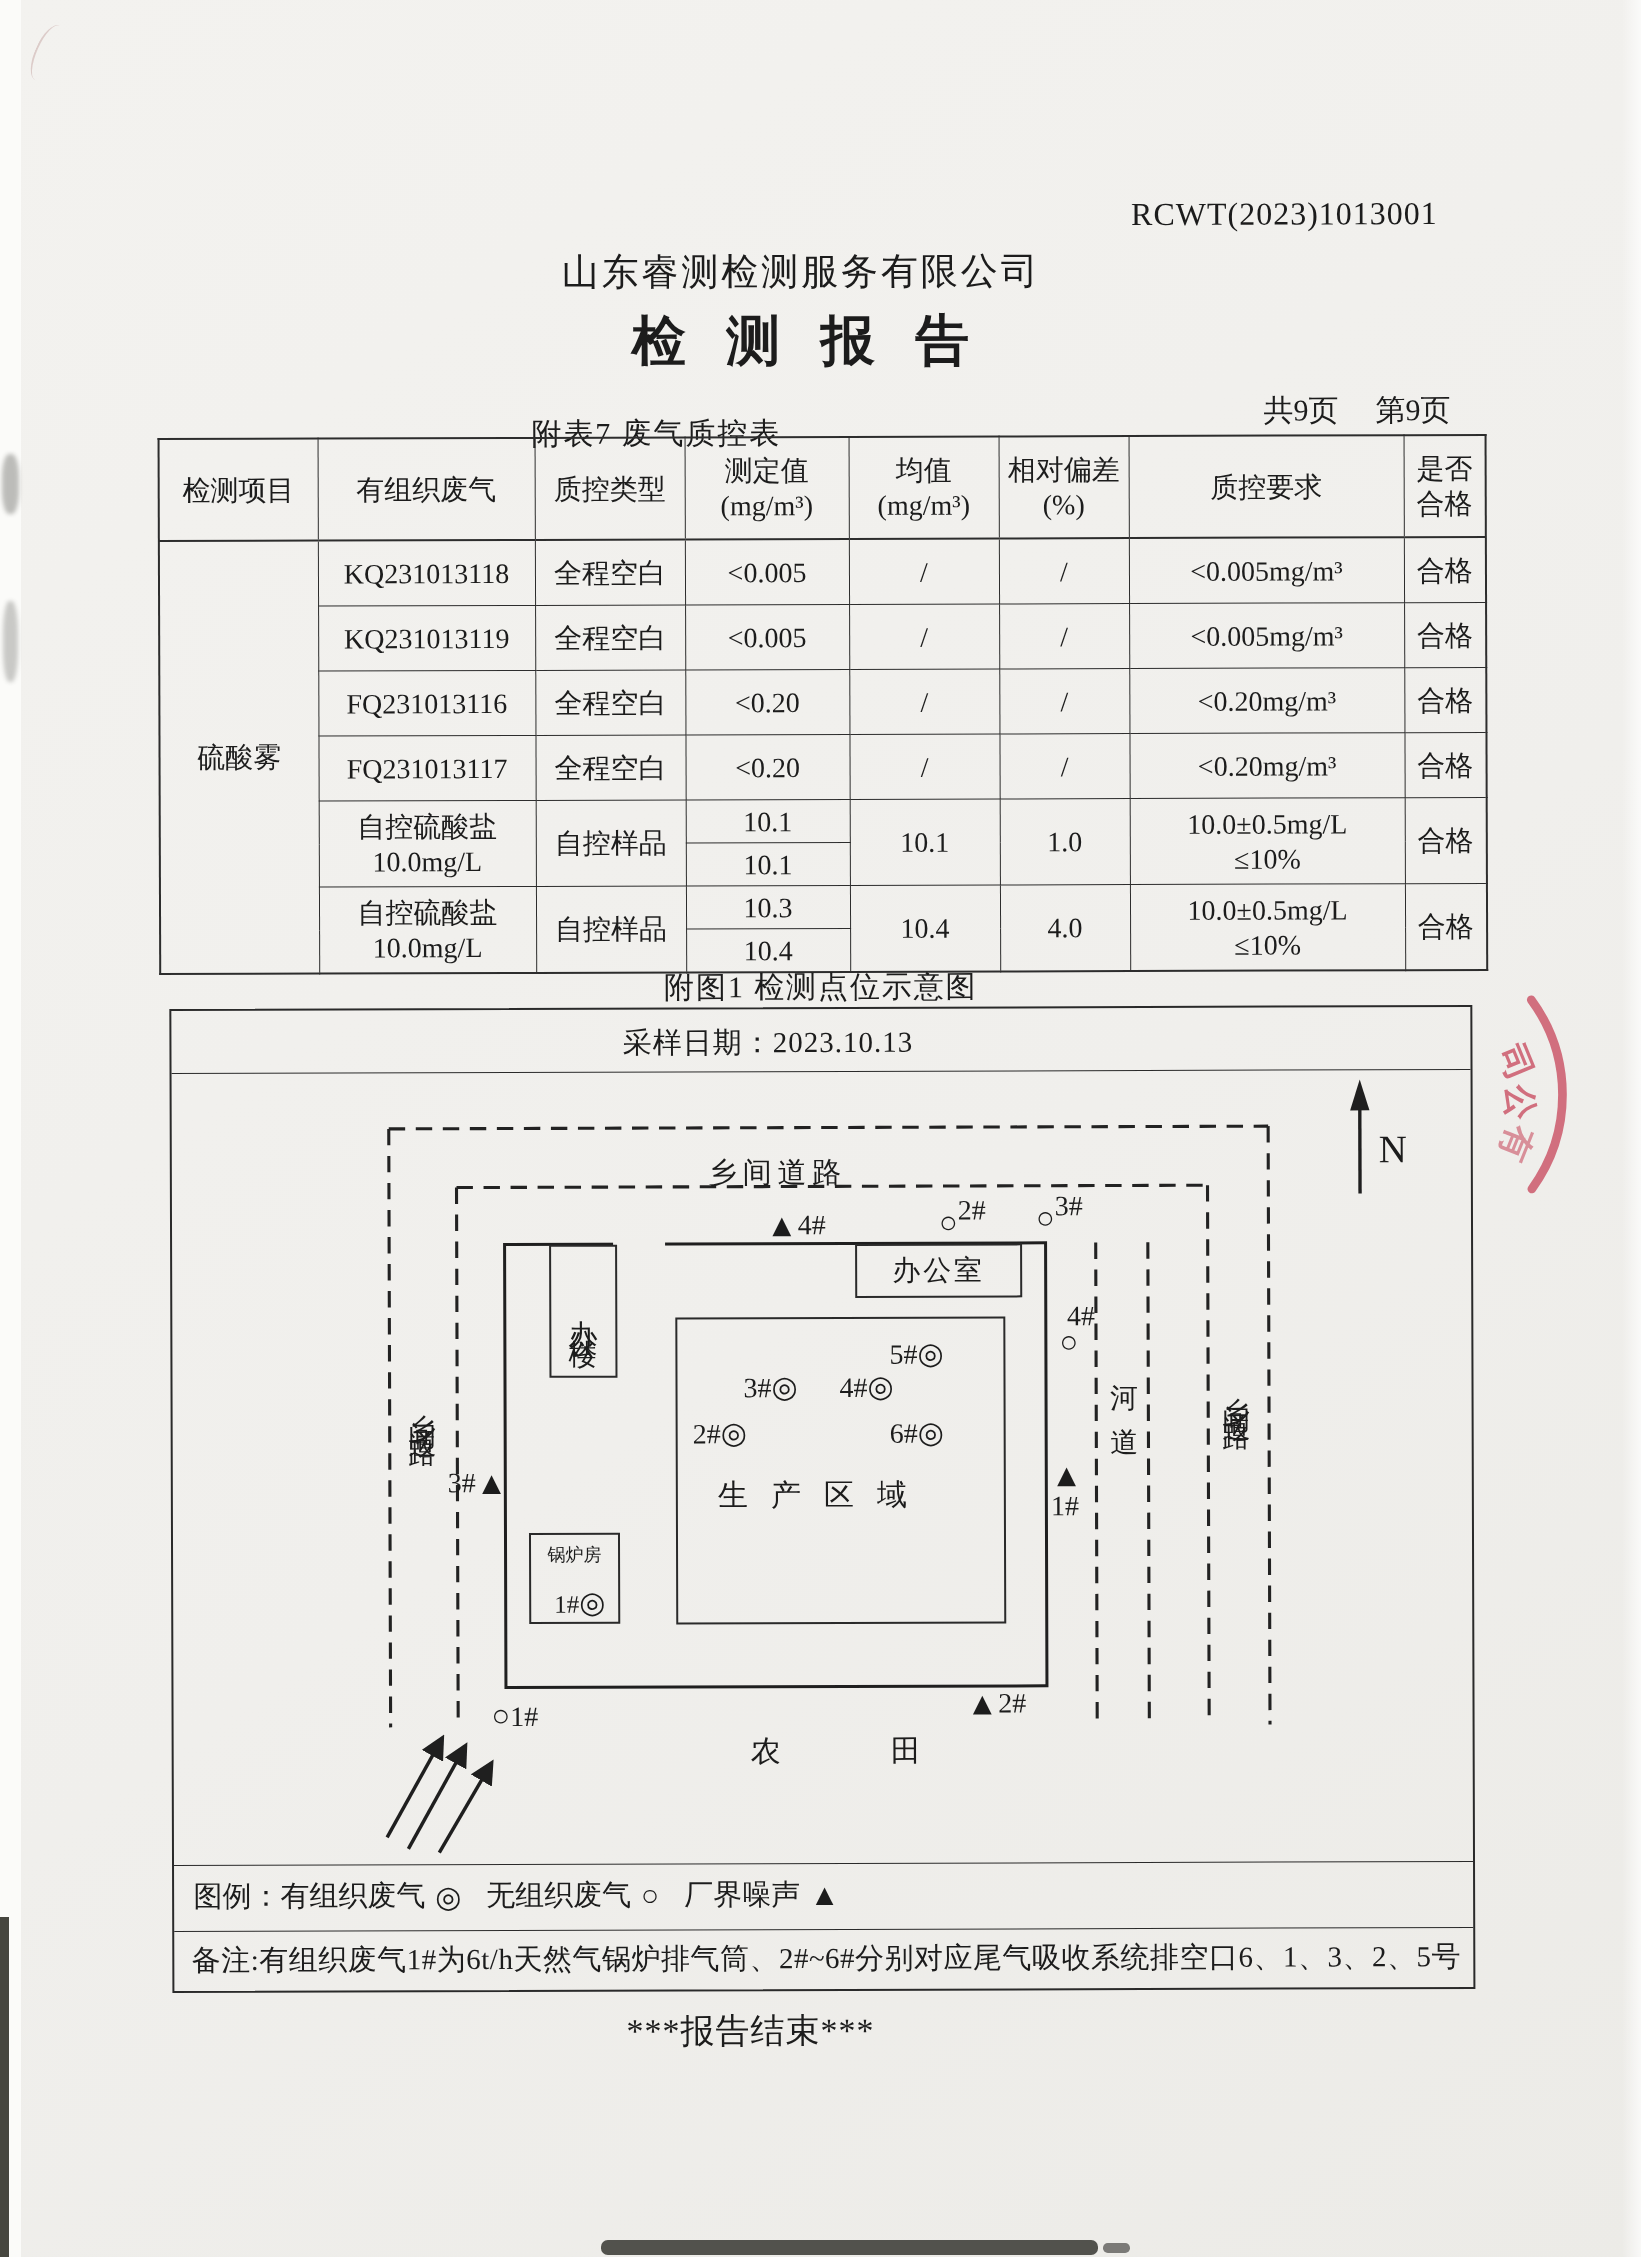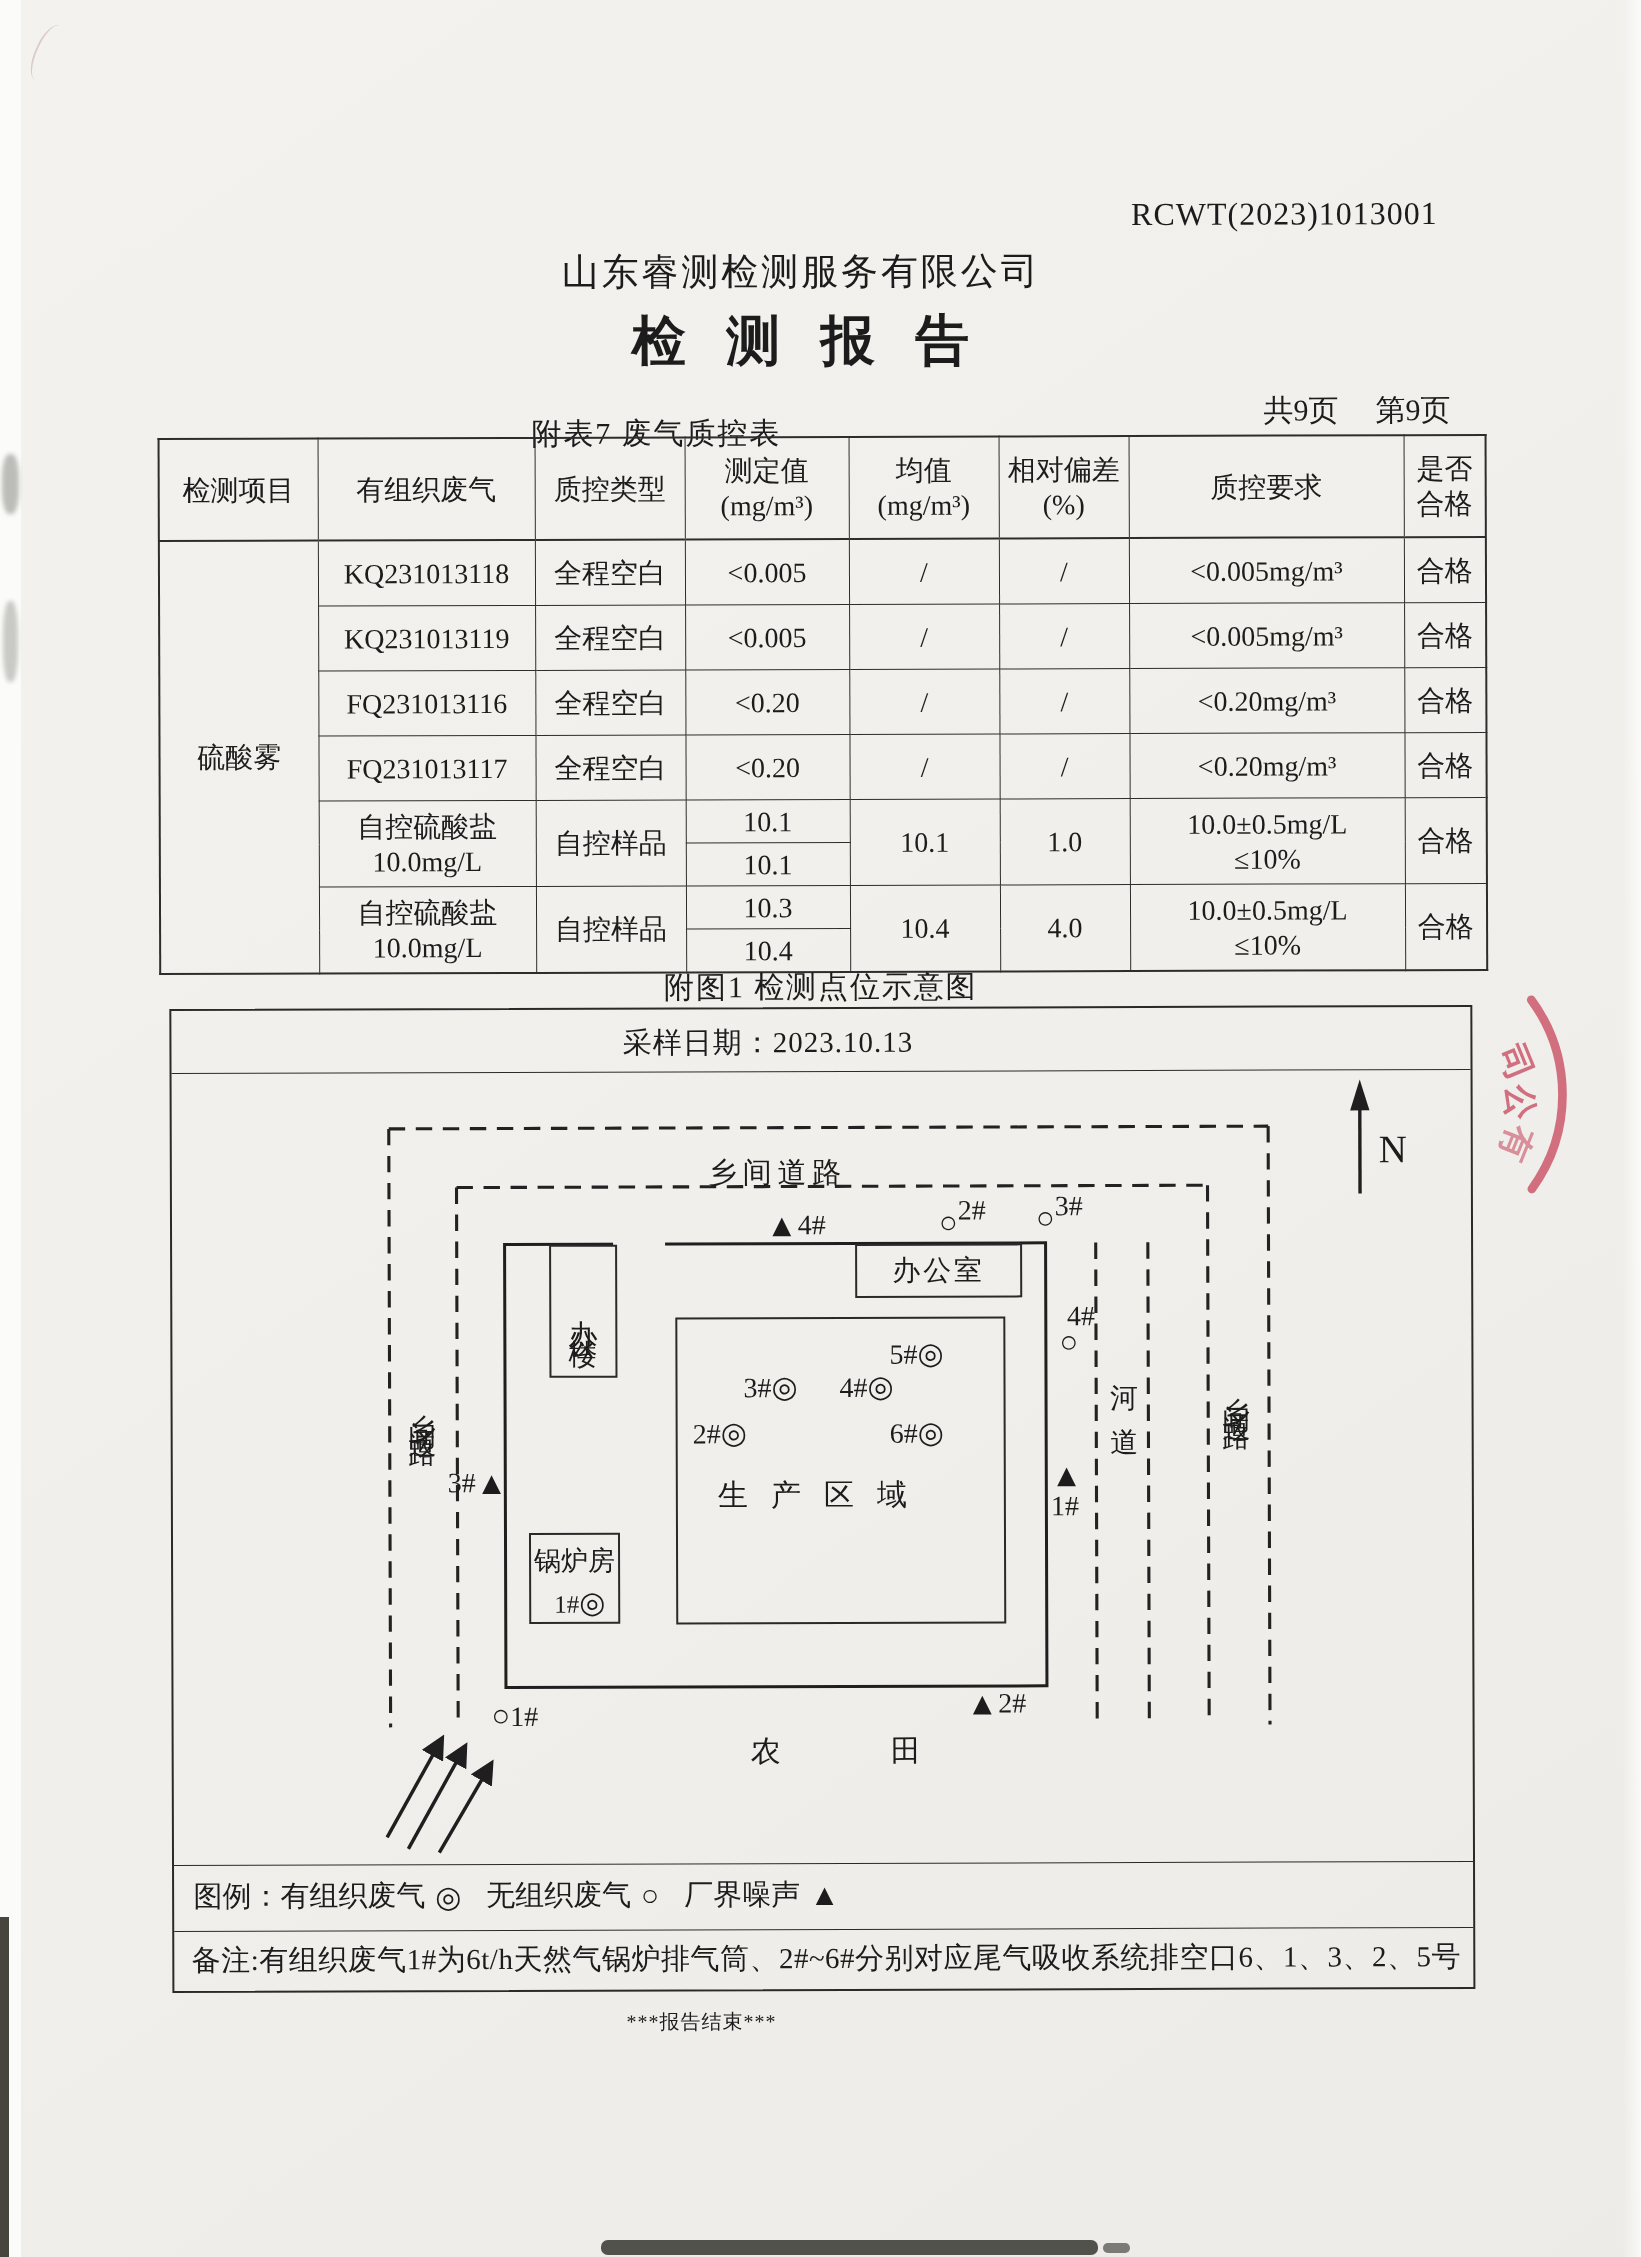--- a/index.html
+++ b/index.html
@@ -37,33 +37,33 @@
   .figure-caption{position:absolute;top:967px;left:0;width:100%;text-align:center;font-size:30px;letter-spacing:1.9px;}
   .figure{position:absolute;left:169px;top:1007px;width:1299px;height:980px;border:2.9px solid #2a2a2a;}
   .sample-date{position:absolute;left:0;top:13.5px;width:100%;text-align:center;font-size:29px;letter-spacing:1px;transform:translateX(-53px);}
   .fig-line1{position:absolute;left:0;top:62px;width:100%;border-top:1.9px solid #2a2a2a;}
   .fig-line2{position:absolute;left:0;top:854px;width:100%;border-top:1.9px solid #2a2a2a;}
   .fig-line3{position:absolute;left:0;top:920px;width:100%;border-top:1.9px solid #2a2a2a;}
   .legend-row{position:absolute;left:19.3px;top:866px;font-size:29px;display:flex;align-items:center;}
   .legend-row .gap{display:inline-block;width:25px;}
   .legend-sym{font-size:30px;padding-left:9.7px;}
   .note-row{position:absolute;left:17.4px;top:930px;width:1274px;font-size:29px;letter-spacing:0.5px;}
-  .end-text{position:absolute;left:623px;top:2008px;font-size:20px;letter-spacing:1px;}
+  .end-text{position:absolute;left:623px;top:2008px;font-size:34px;letter-spacing:1px;}
   
   .overlay-svg{position:absolute;left:0;top:0;width:1641px;height:2257px;pointer-events:none;}
   .factory{position:absolute;left:502px;top:1242px;width:544px;height:446px;border:3.9px solid #1f1f1f;box-sizing:border-box;}
   .gate-gap{position:absolute;left:612px;top:1238px;width:52px;height:9.7px;background:#f0efec;}
   .bld{position:absolute;border:2.4px solid #2a2a2a;box-sizing:border-box;background:transparent;}
   .office-bldg{left:548px;top:1244px;width:68px;height:133px;}
   .office-bldg .vlabel{position:absolute;left:50%;top:50%;transform:translate(-50%,-50%);writing-mode:vertical-rl;text-orientation:upright;font-size:29px;letter-spacing:9.7px;}
   .office{left:854px;top:1244px;width:167px;height:54px;}
   .office .hlabel{position:absolute;left:0;top:50%;width:100%;transform:translateY(-50%);text-align:center;font-size:28px;letter-spacing:2.9px;}
   .prod{left:674px;top:1317px;width:330px;height:307px;}
   .boiler{left:527px;top:1532px;width:91px;height:91px;}
-  .boiler .hlabel{position:absolute;left:0;top:7.7px;width:100%;text-align:center;font-size:27px;}
+  .boiler .hlabel{position:absolute;left:0;top:7.7px;width:100%;text-align:center;font-size:18px;}
   .boiler .gpt{position:absolute;left:23px;top:50px;font-size:25px;}
   .prod-label{position:absolute;left:716px;top:1475px;font-size:30px;letter-spacing:23px;}
   .road-top{position:absolute;left:707px;top:1153px;font-size:29px;letter-spacing:5.8px;}
   .vroad{position:absolute;writing-mode:vertical-rl;text-orientation:upright;font-size:28px;letter-spacing:8.7px;}
   .road-left{left:401px;top:1390px;}
   .road-right{left:1215px;top:1376px;}
   .river-label{position:absolute;left:1103px;top:1363px;writing-mode:vertical-rl;text-orientation:upright;font-size:28px;letter-spacing:44px;}
   .farm-a{position:absolute;left:748px;top:1731px;font-size:30px;}
   .farm-b{position:absolute;left:888px;top:1731px;font-size:30px;}
   .n-label{position:absolute;left:1378px;top:1128px;font-size:39px;}

